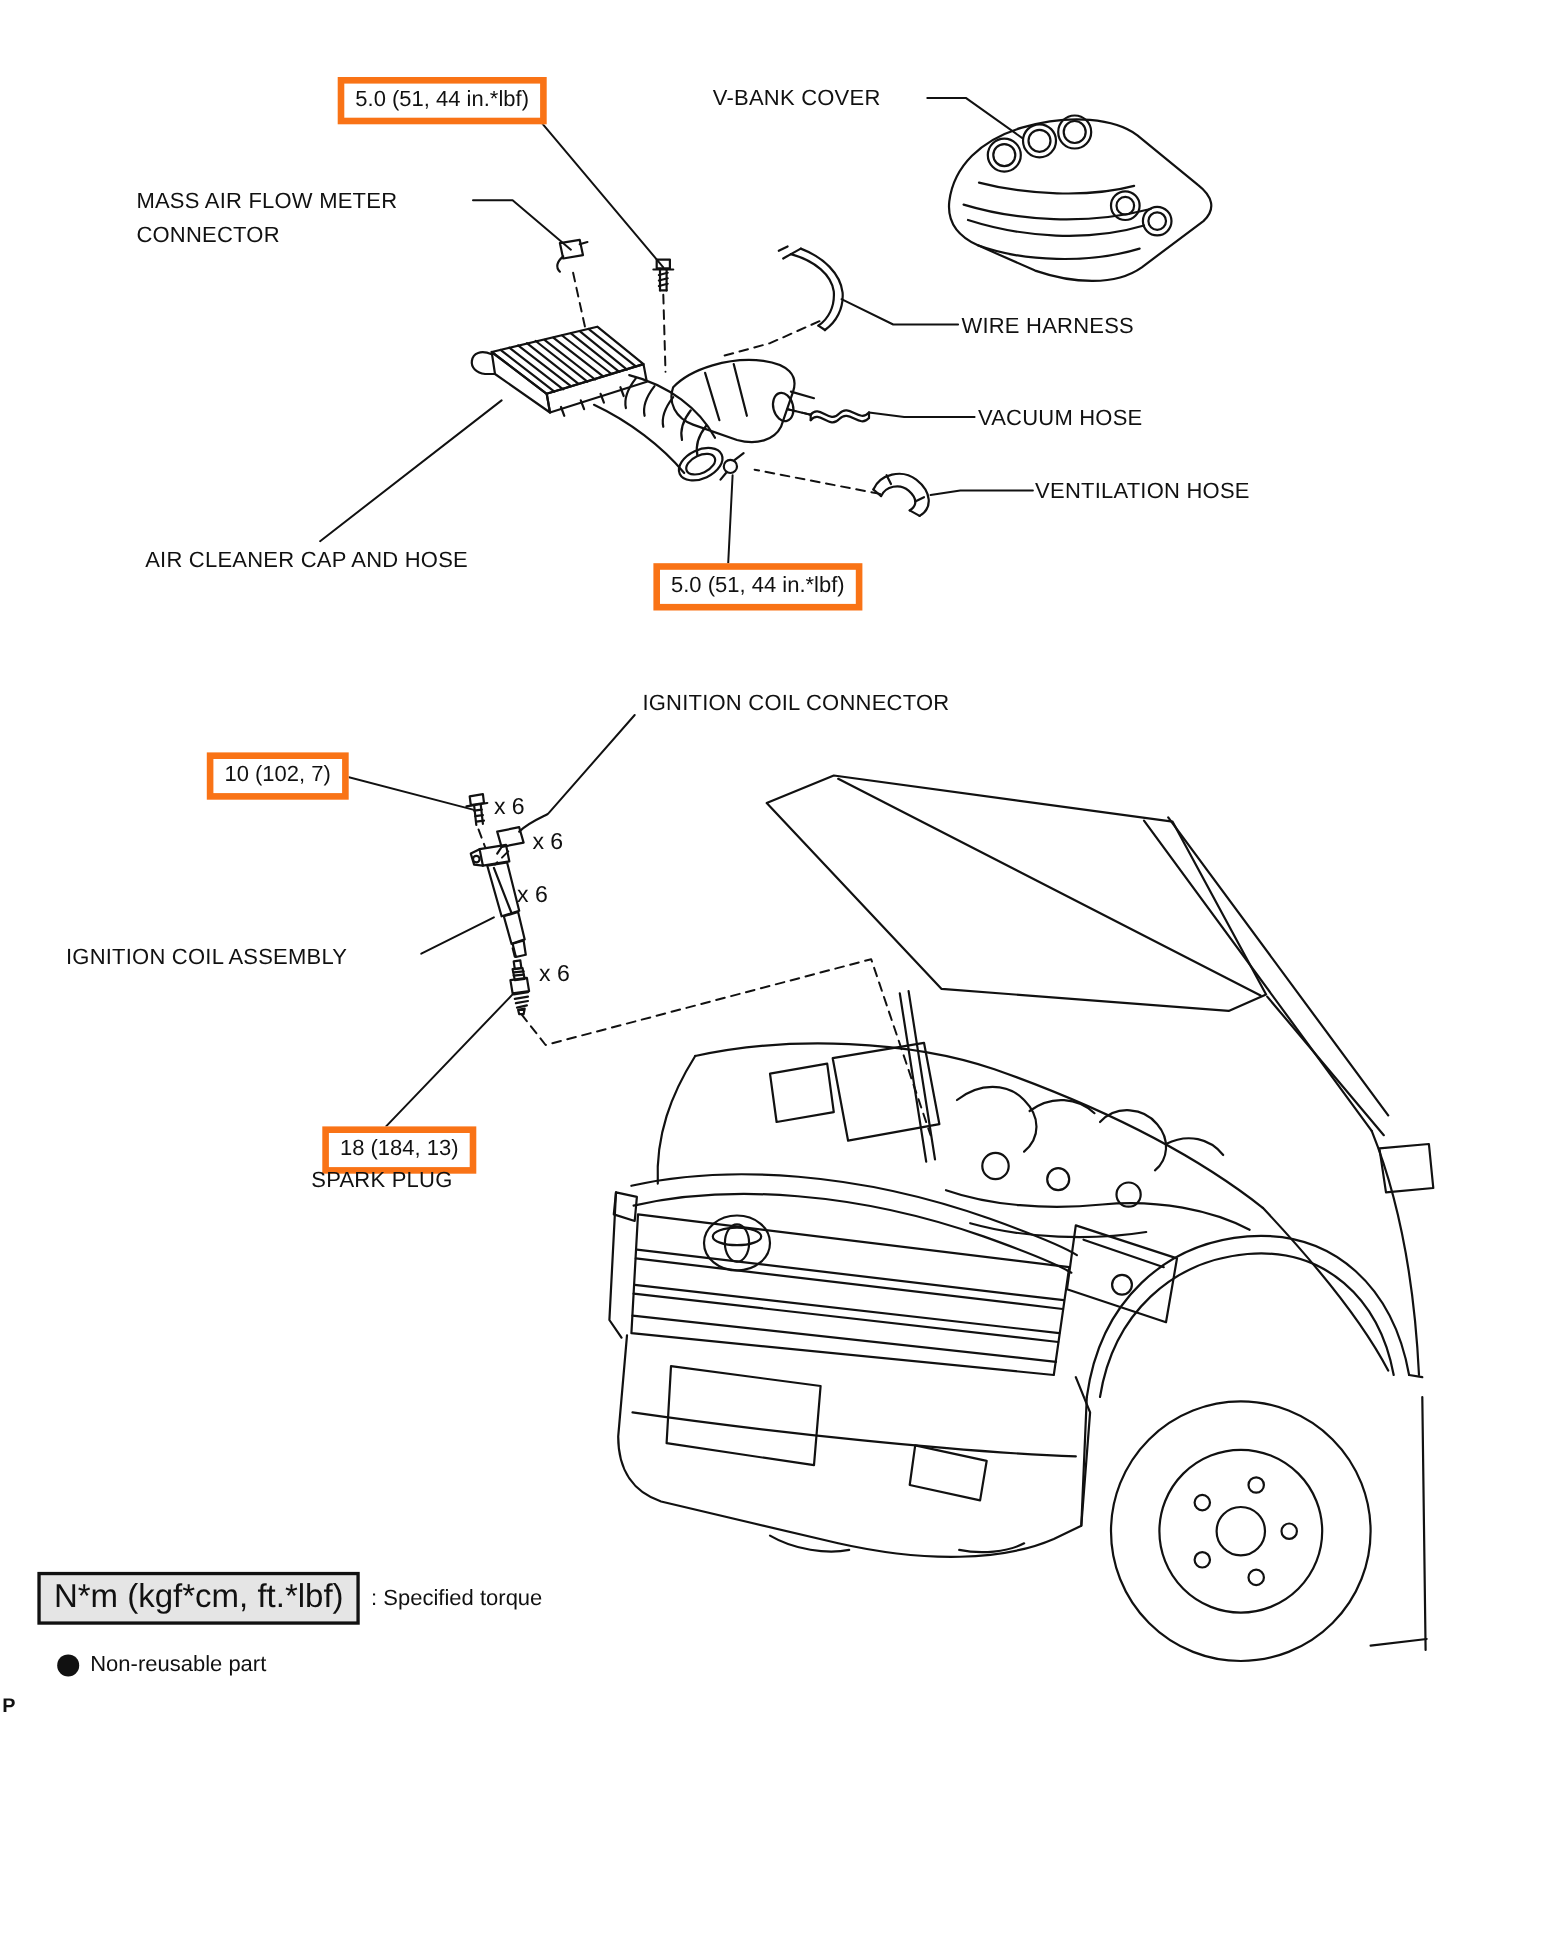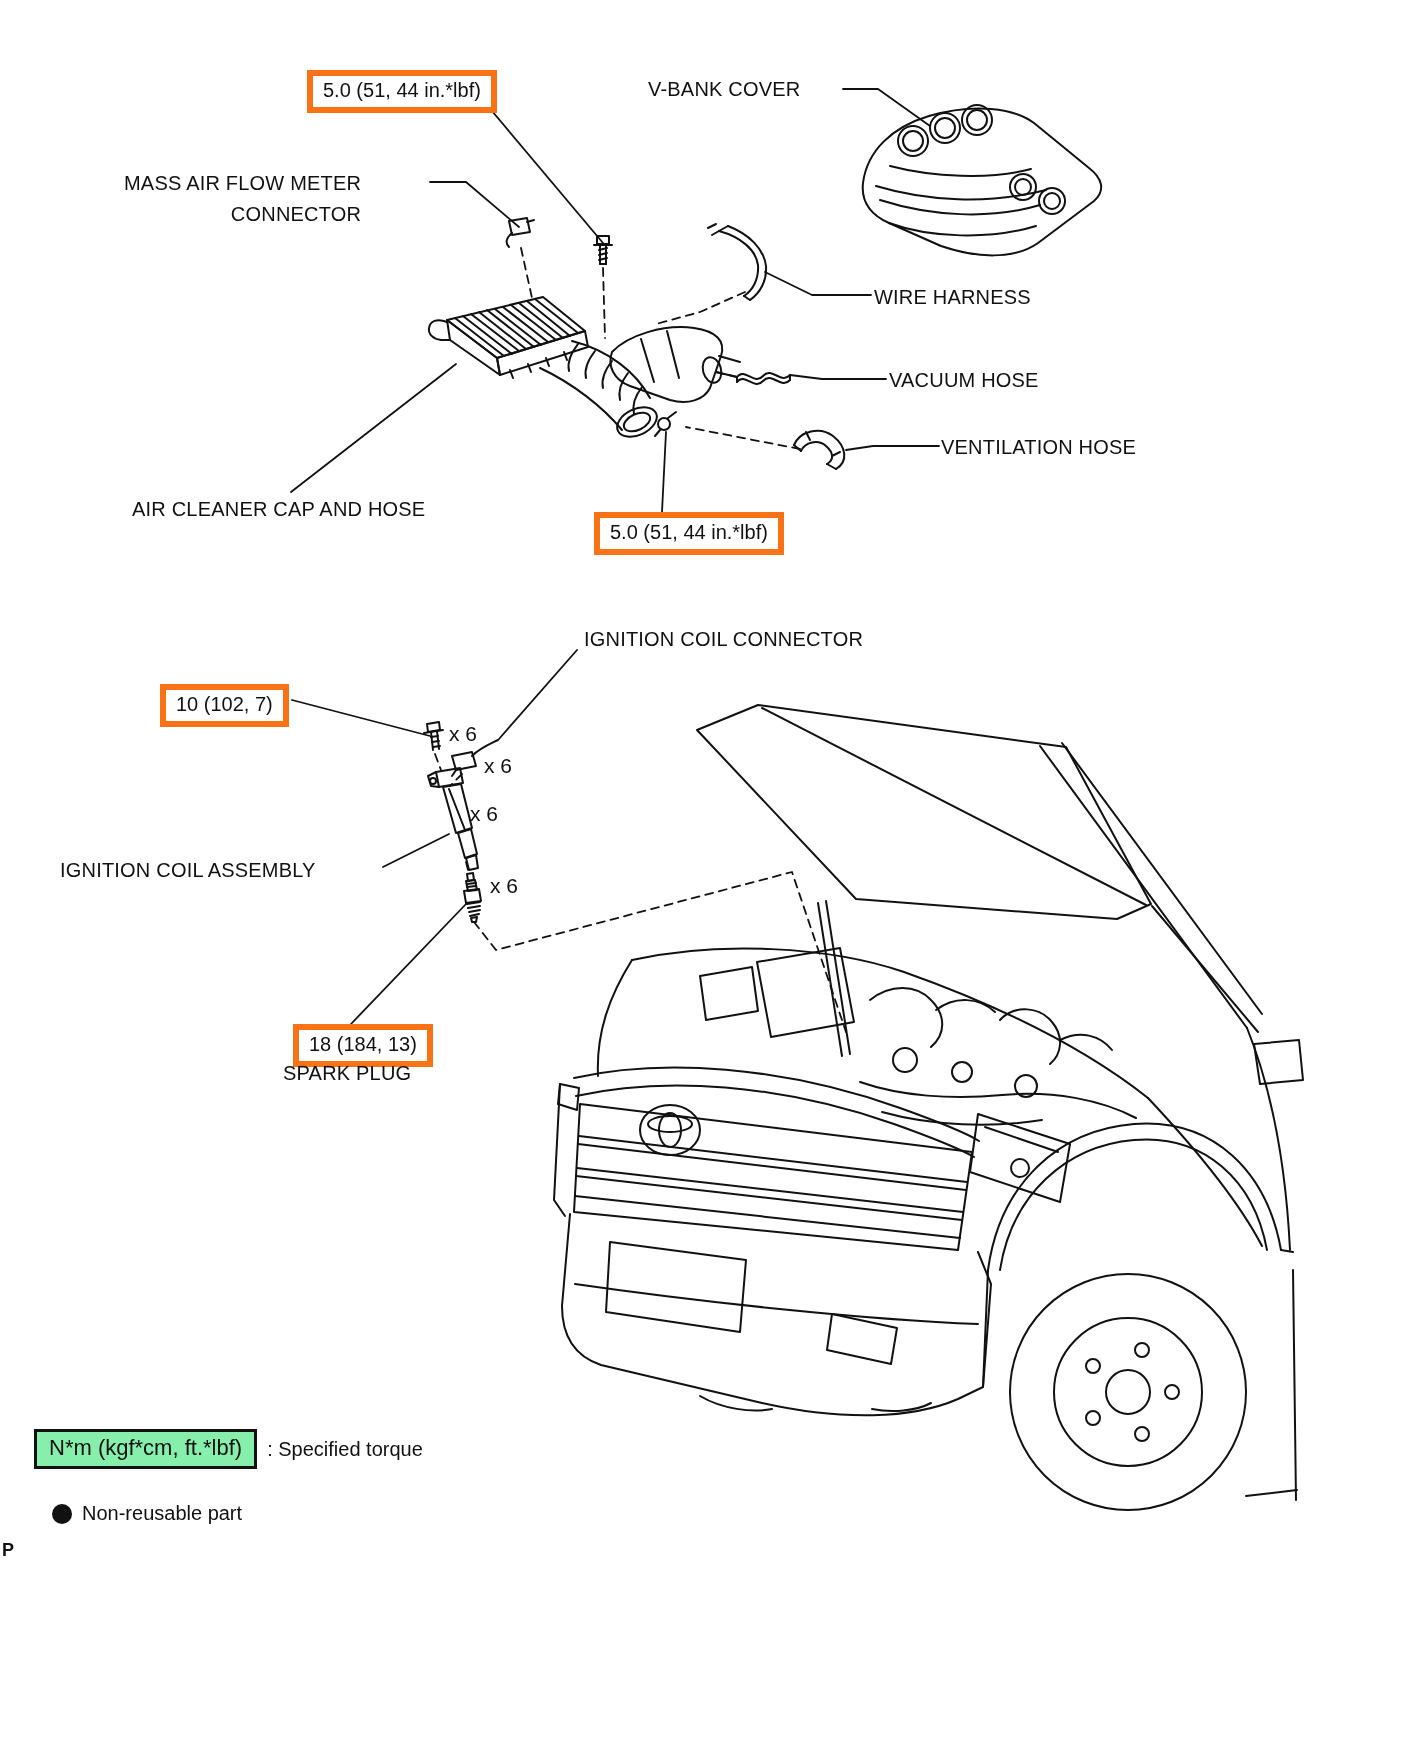--- a/index.html
+++ b/index.html
@@ -33,22 +33,22 @@
     white-space:nowrap;
   }
   .legend-row{
     position:absolute;
     display:flex;
     align-items:center;
     gap:10px;
   }
   .legend-box{
     border:3px solid #111;
-    background:#86efac;
-    font-size:22px;
+    background:#e5e5e5;
+    font-size:30px;
     padding:3px 12px 5px;
     white-space:nowrap;
   }
   .legend-desc{font-size:20px;white-space:nowrap;}
   .dot{
     width:20px;height:20px;border-radius:50%;
     background:#111;flex:0 0 auto;
   }
   .page-marker{
     position:absolute;
@@ -303,27 +303,27 @@
         <path d="M1293,1270 L1296,1500"></path>
         <path d="M1246,1496 L1297,1490"></path>
       </g>
     </g>
   </svg>
 
   <div class="tq" style="left:307px;top:70px;">5.0 (51, 44 in.*lbf)</div>
 
   <div class="tq" style="left:594px;top:512px;">5.0 (51, 44 in.*lbf)</div>
 
-  <div class="tq" style="left:160px;top:684px;">10 (102, 7)</div>
+  <div class="tq" style="left:188px;top:684px;">10 (102, 7)</div>
 
   <div class="tq" style="left:293px;top:1024px;">18 (184, 13)</div>
 
   <div class="lbl" style="left:648px;top:74px;">V-BANK COVER</div>
 
-  <div class="lbl" style="left:124px;top:168px;text-align:right;">
+  <div class="lbl" style="left:124px;top:168px;">
     <div>MASS AIR FLOW METER</div>
     <div>CONNECTOR</div>
   </div>
 
   <div class="lbl" style="left:874px;top:282px;">WIRE HARNESS</div>
 
   <div class="lbl" style="left:889px;top:365px;">VACUUM HOSE</div>
 
   <div class="lbl" style="left:941px;top:432px;text-align:right;">VENTILATION HOSE</div>
 

